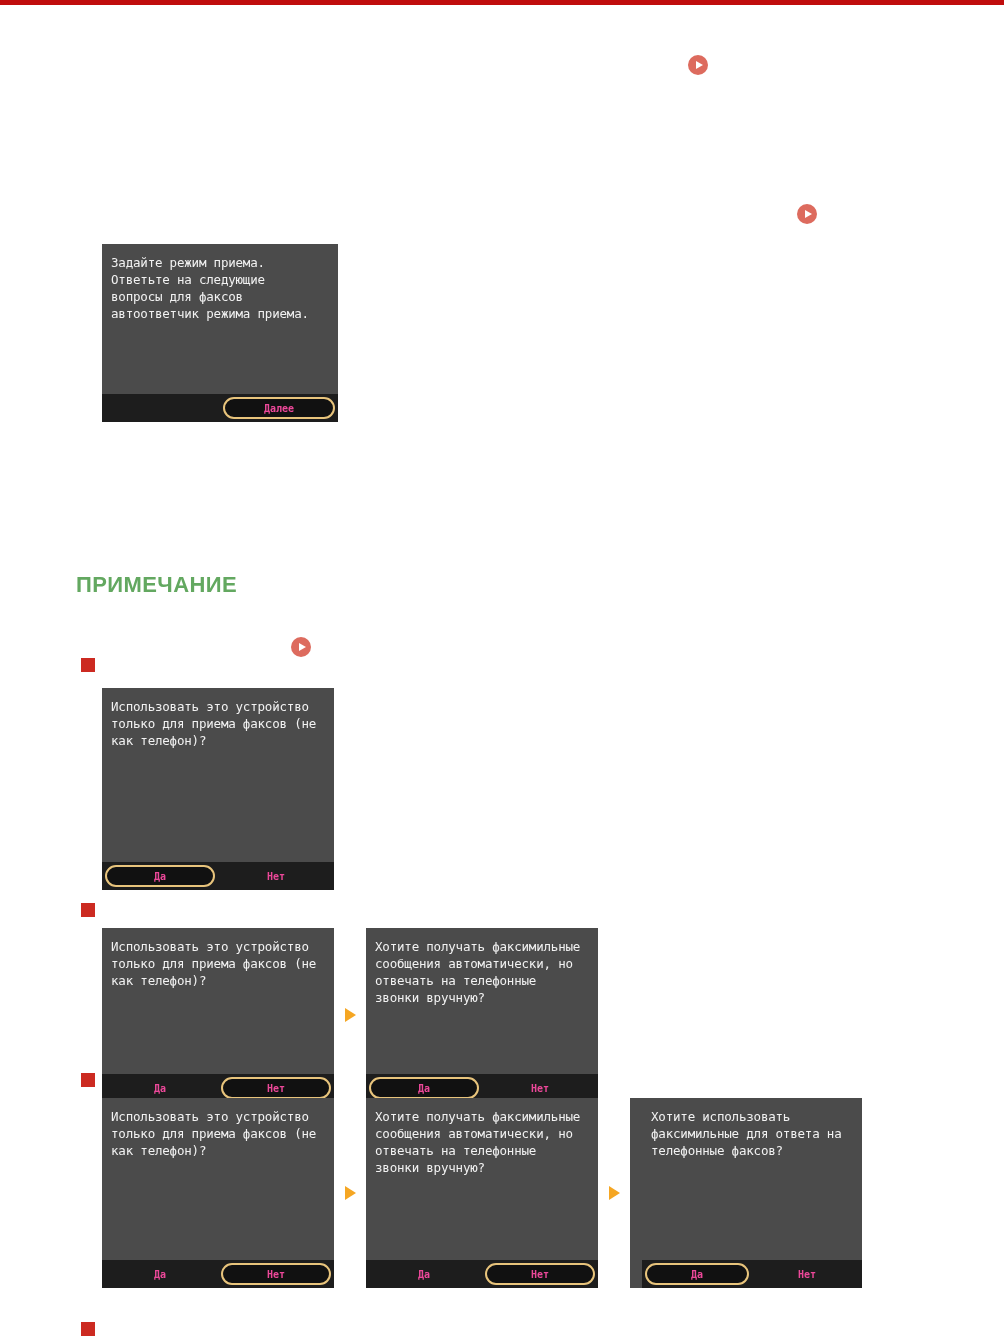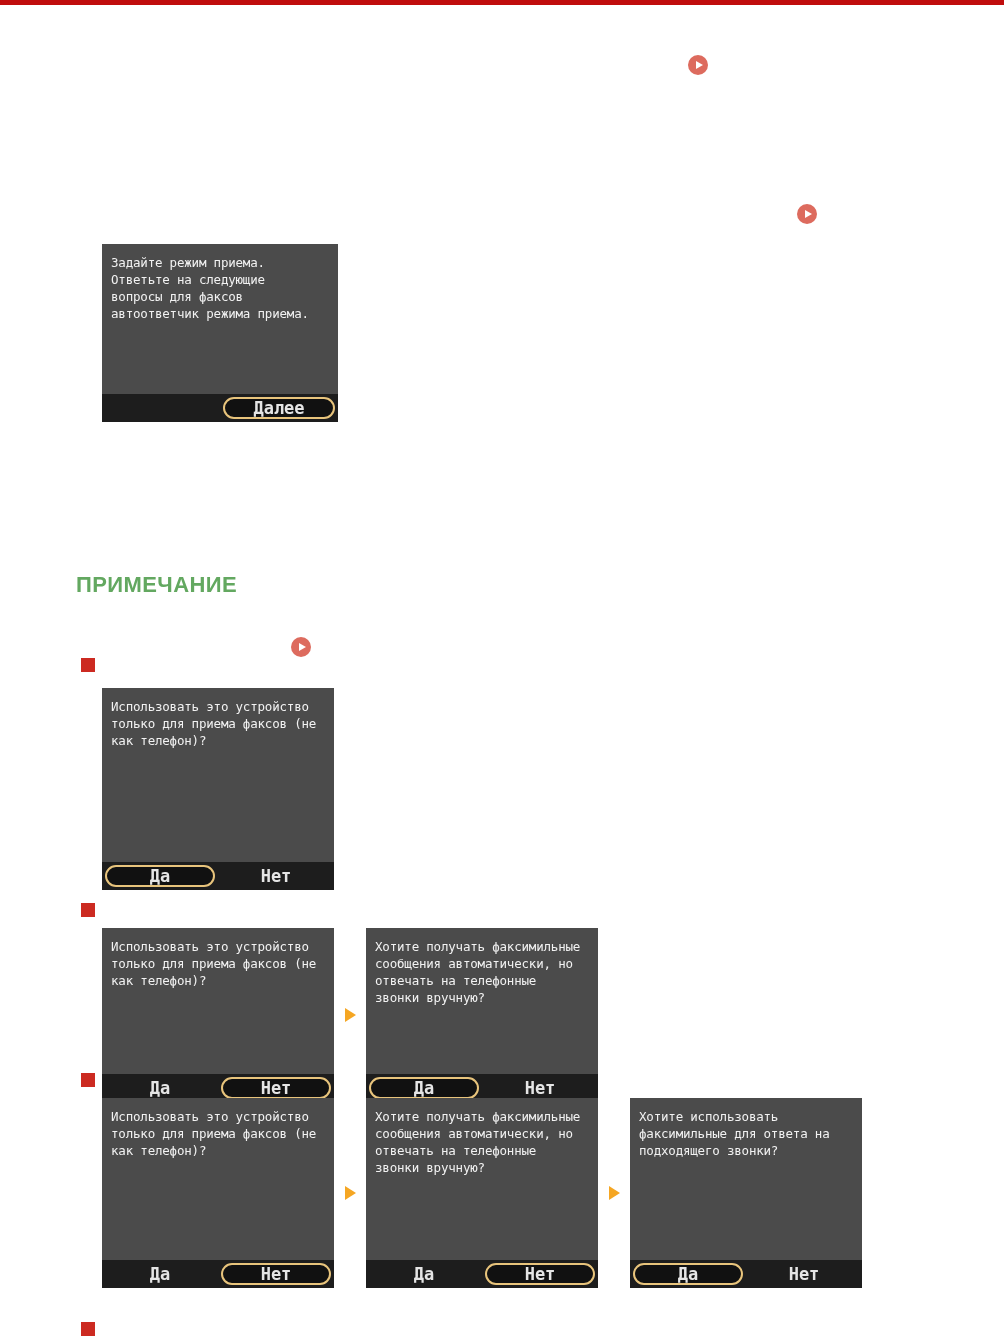--- a/index.html
+++ b/index.html
@@ -85,22 +85,22 @@
     align-items: center;
     position: relative;
   }
   .sbtn {
     flex: 1 1 50%;
     height: 22px;
     margin: 0 3px;
     display: flex;
     align-items: center;
     justify-content: center;
-    color: #e5e5e5;
-    font-size: 17px;
+    color: #ec4899;
+    font-size: 10px;
     font-family: "DejaVu Sans Mono", monospace;
     font-weight: bold;
     box-sizing: border-box;
     border-radius: 11px;
     border: 2px solid transparent;
   }
   .sbtn.sel {
     background: #111111;
     border: 2px solid #e8c47c;
   }
@@ -204,25 +204,25 @@
     <div class="screen-line">звонки вручную?</div>
   </div>
   <div class="screen-footer">
     <div class="sbtn">Да</div>
     <div class="sbtn sel">Нет</div>
   </div>
 </div>
 
 <div class="flow-arrow" style="left:609px; top:1186px;"></div>
 
-<div class="screen" style="left:630px; top:1098px; width:232px; height:190px;">
+<div class="screen" style="left:630px; top:1098px; width:232px; height:190px;padding-left:12px;">
   <div class="screen-body">
     <div class="screen-line">Хотите использовать</div>
     <div class="screen-line">факсимильные для ответа на</div>
-    <div class="screen-line">подходящего звонки?</div>
+    <div class="screen-line">телефонные факсов?</div>
   </div>
   <div class="screen-footer">
     <div class="sbtn sel">Да</div>
     <div class="sbtn">Нет</div>
   </div>
 </div>
 
 <div class="red-square" style="left:81px; top:1322px;"></div>
 
 </body></html>

